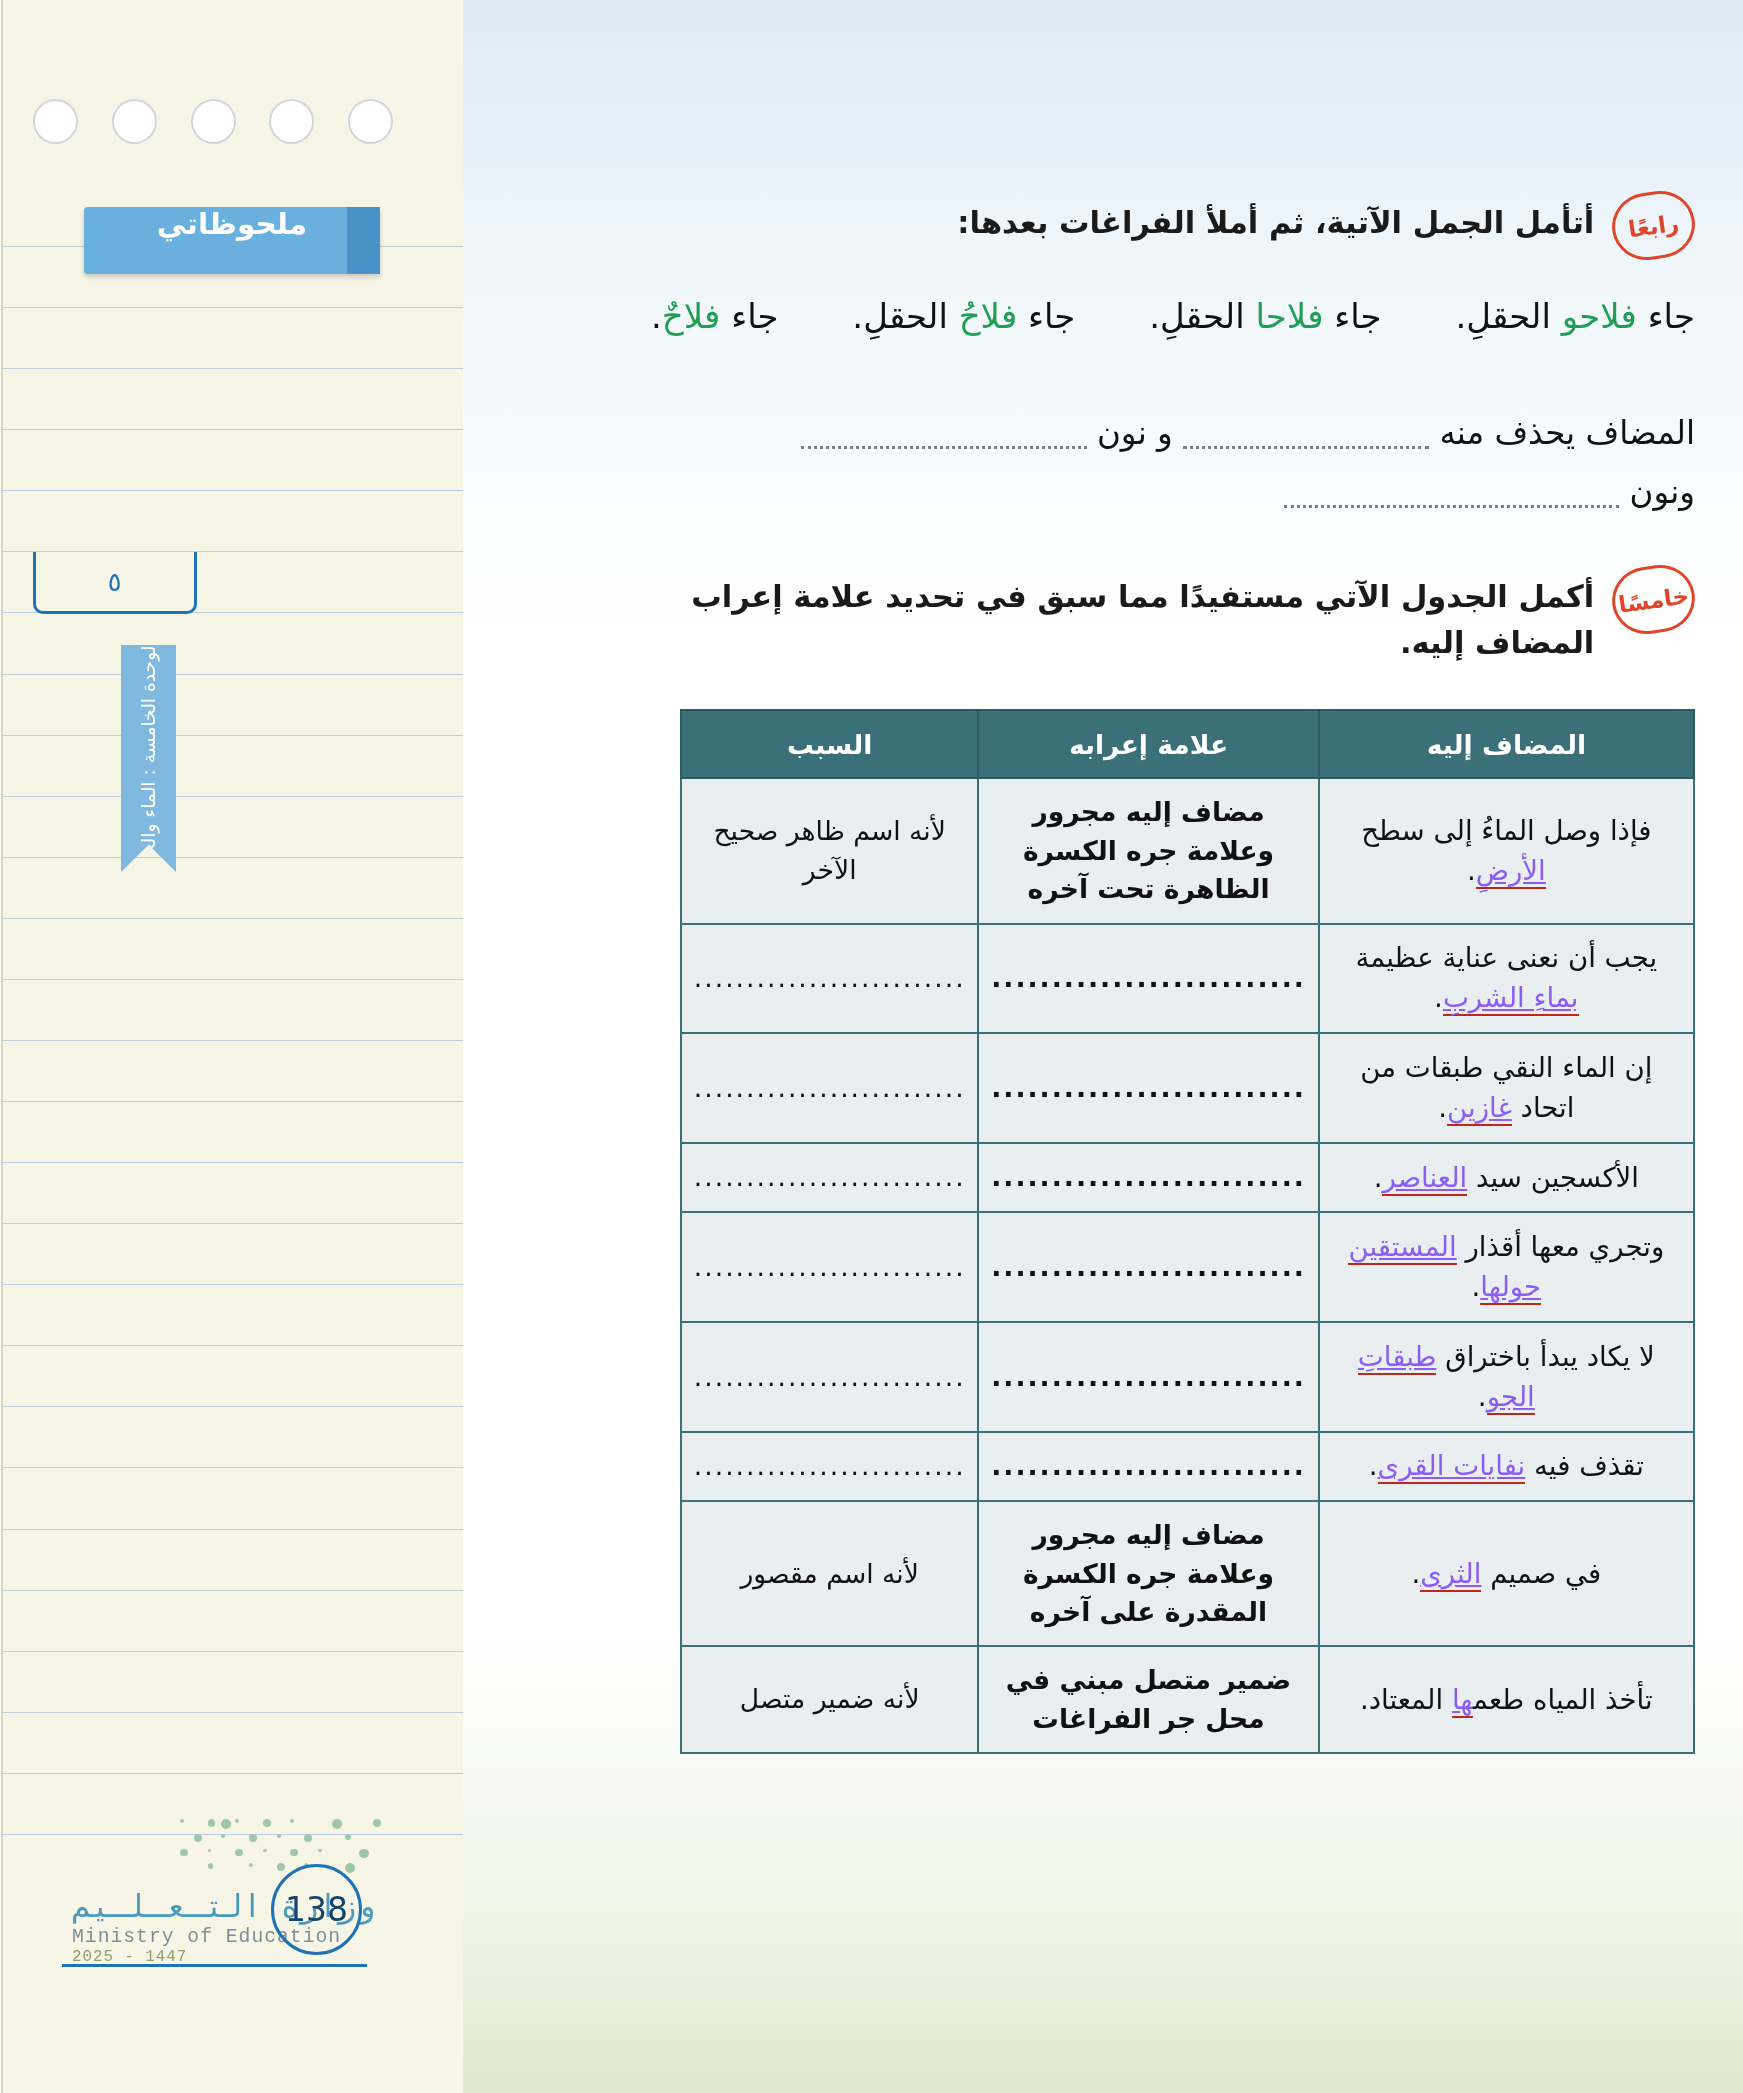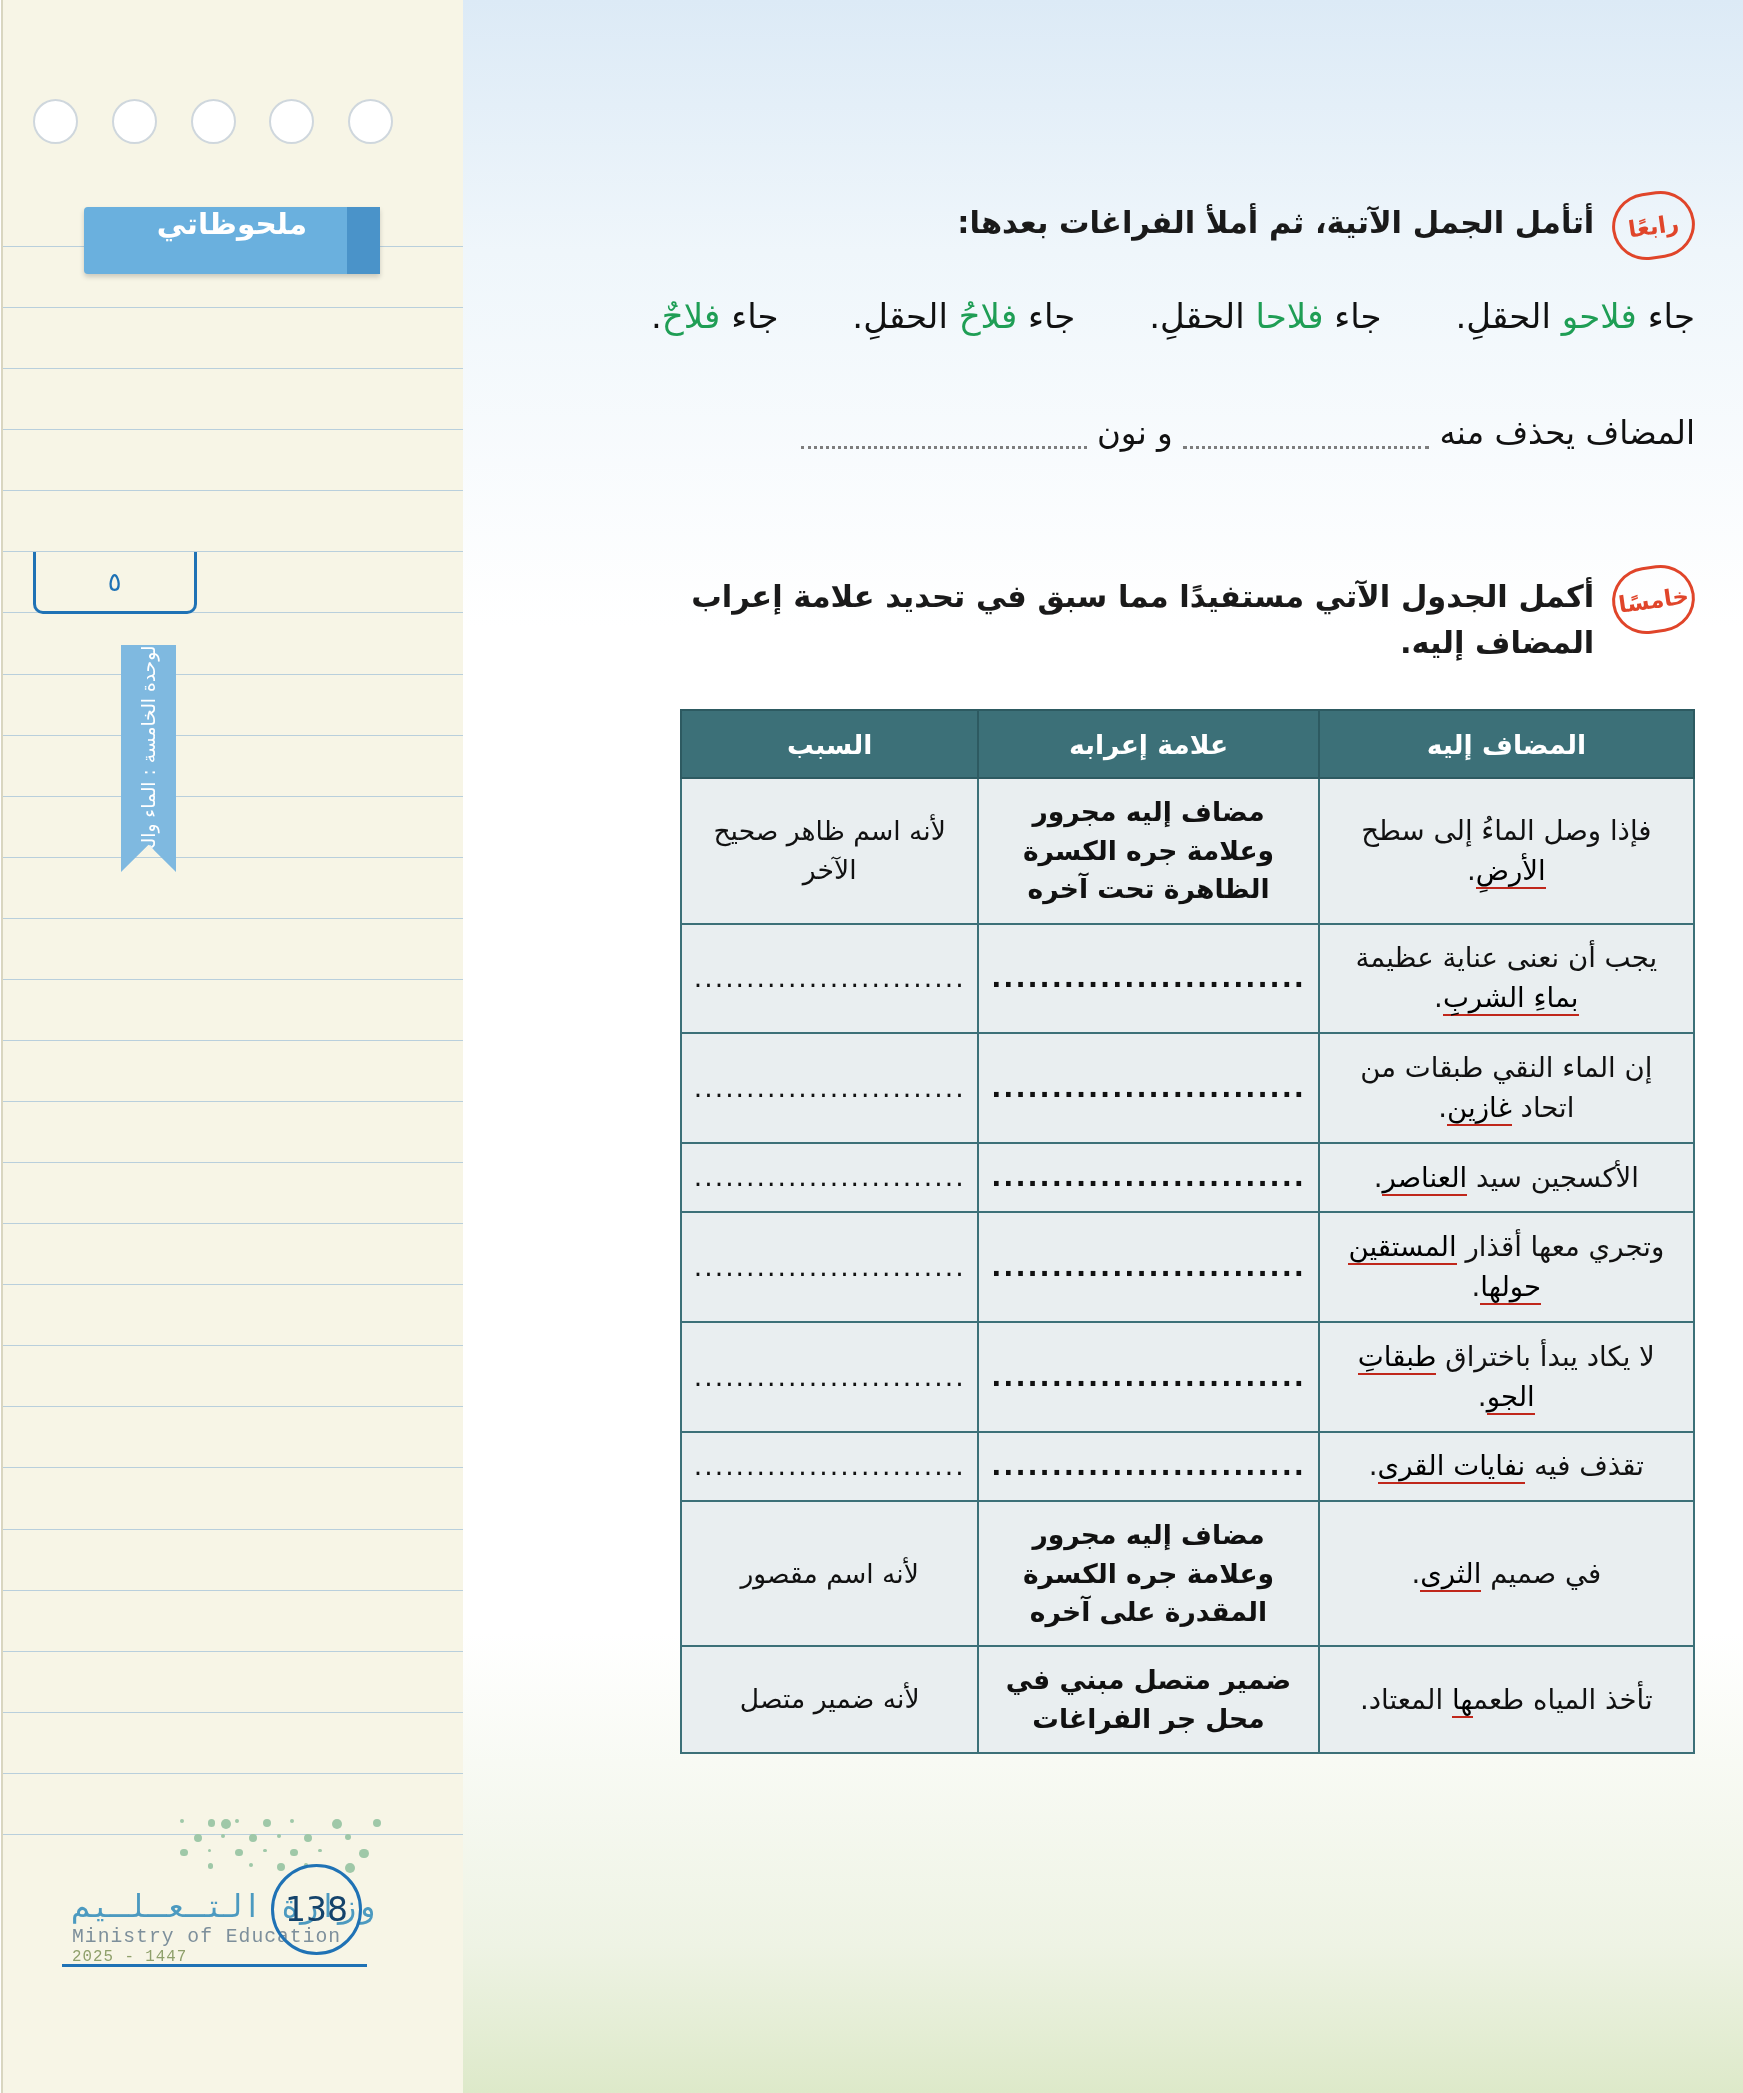--- a/index.html
+++ b/index.html
@@ -103,21 +103,21 @@
   table.grid th{
     background:#3c7078;color:#fff;font-size:26.6px;font-weight:bold;
     padding:17.7px 5.9px;border:2px solid #2d5a61;
   }
   table.grid td{
     border:2px solid #3c7078;padding:13.8px 11.8px;font-size:26.6px;color:#111;
     text-align:center;vertical-align:middle;background:#e9eef0;
     line-height:1.45;
   }
   table.grid td.sent{text-align:center;font-size:27.6px;}
-  .red{color:#000000;}
+  .red{color:#8b5cf6;text-decoration:underline;}
   .u{border-bottom:2px solid #c0271b;}
   .dots-cell{color:#7d7d7d;font-size:25.6px;letter-spacing:2px;}
   .c-sabab{width:231px;}
   .c-alama{width:251px;font-weight:bold;}
 </style>
 </head>
 <body>
 
 <div class="crop v" style="left:55px;top:0;"></div>
 <div class="crop h" style="left:0;top:55px;"></div>
@@ -236,20 +236,24 @@
       <span>جاء </span><span class="green">فلاحٌ</span><span>.</span>
     </div>
   </div>
 
   <div class="fill-line" style="top:404px;">
     <span>المضاف يحذف منه</span>
     <span class="dotted" style="width:246px;"></span>
     <span>و نون</span>
     <span class="dotted" style="width:286px;"></span>
   </div>
+  <div class="fill-line" style="top:463px;">
+    <span>ونون</span>
+    <span class="dotted" style="width:335px;"></span>
+  </div>
 
   <div class="q-row" style="right:49px;top:566px;width:1044px;">
     <div class="q-badge">خامسًا</div>
     <div class="q-text">أكمل الجدول الآتي مستفيدًا مما سبق في تحديد علامة إعراب المضاف إليه.</div>
   </div>
 
   <table class="grid">
     <thead>
       <tr>
         <th>المضاف إليه</th>

